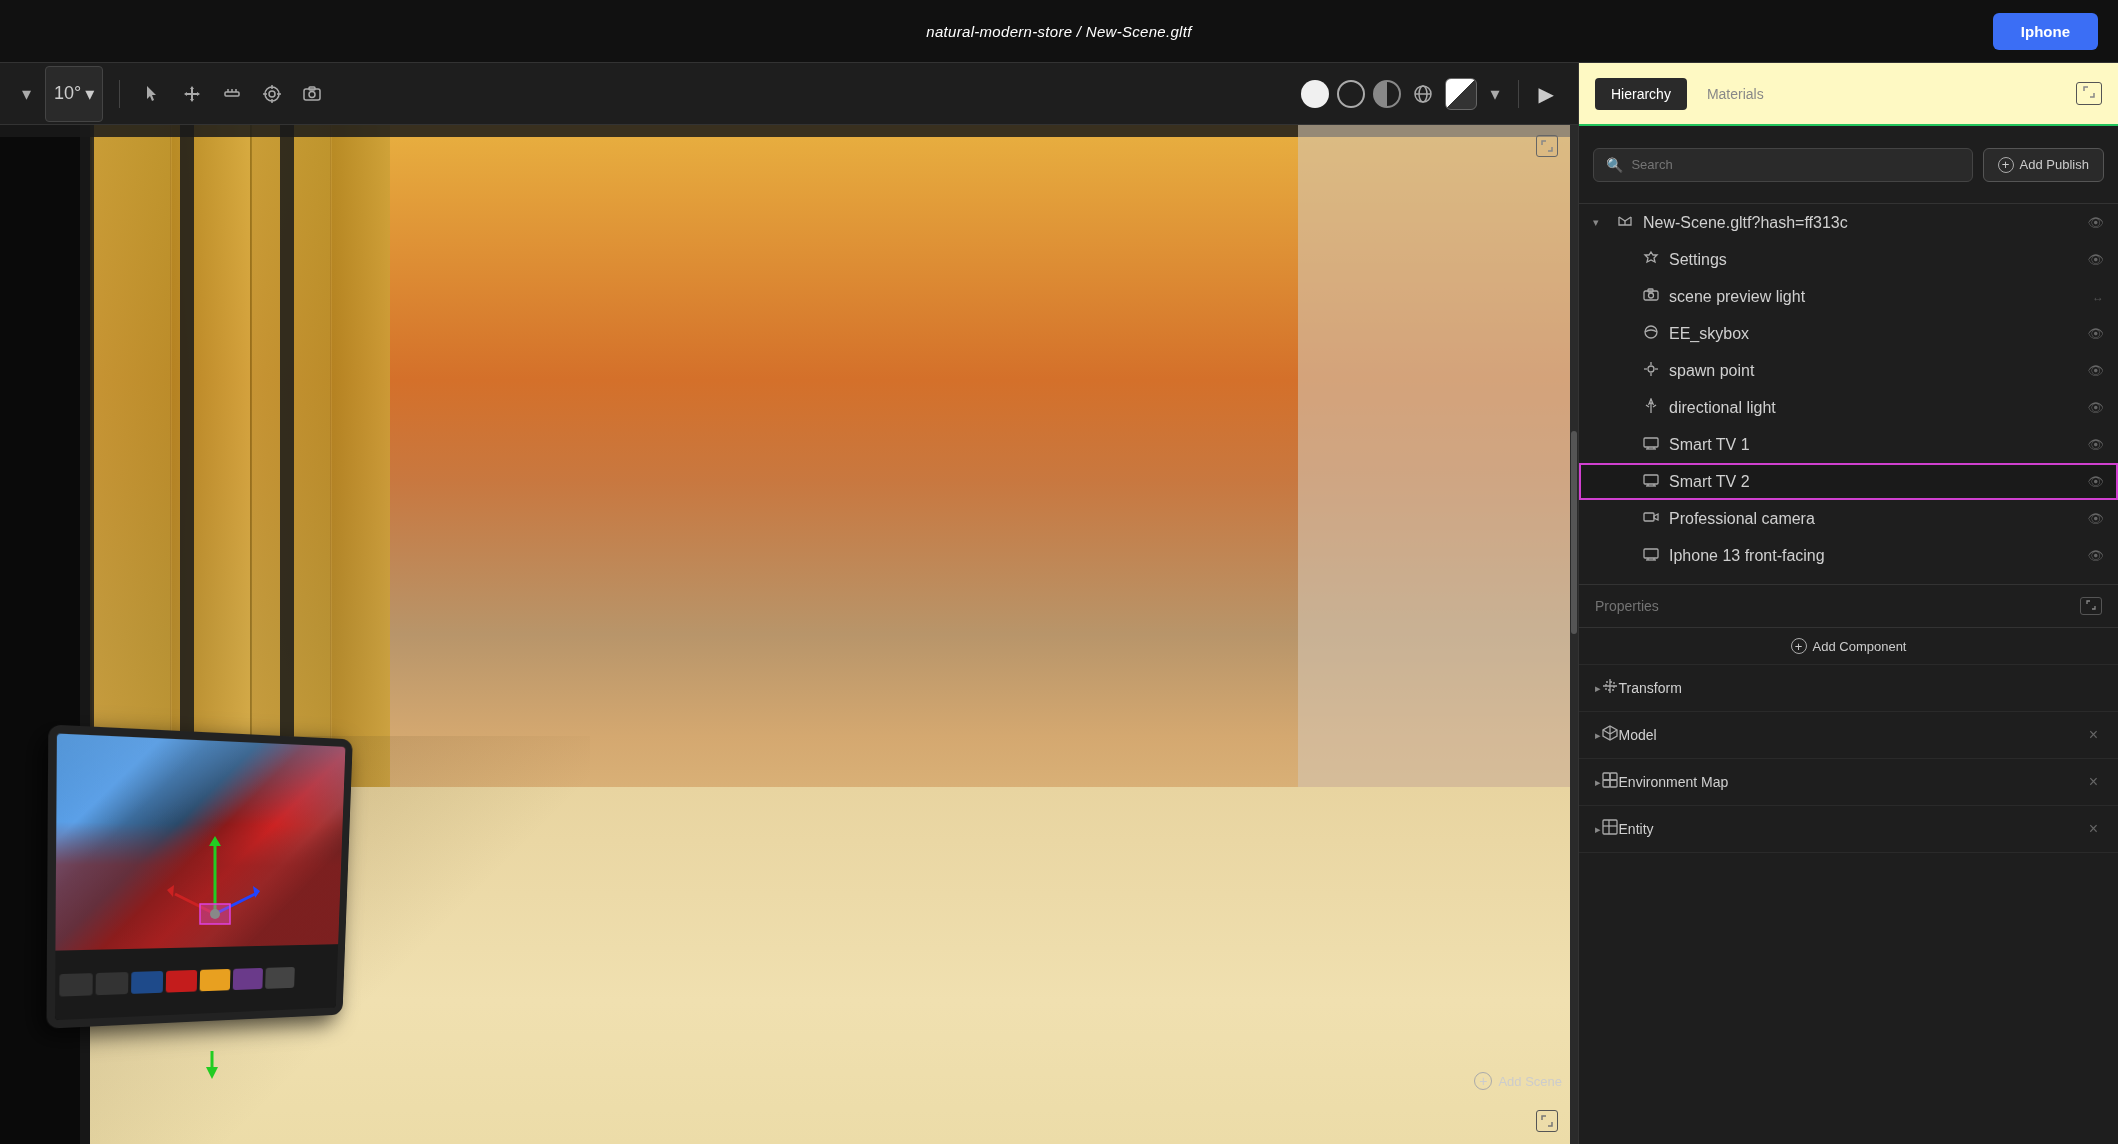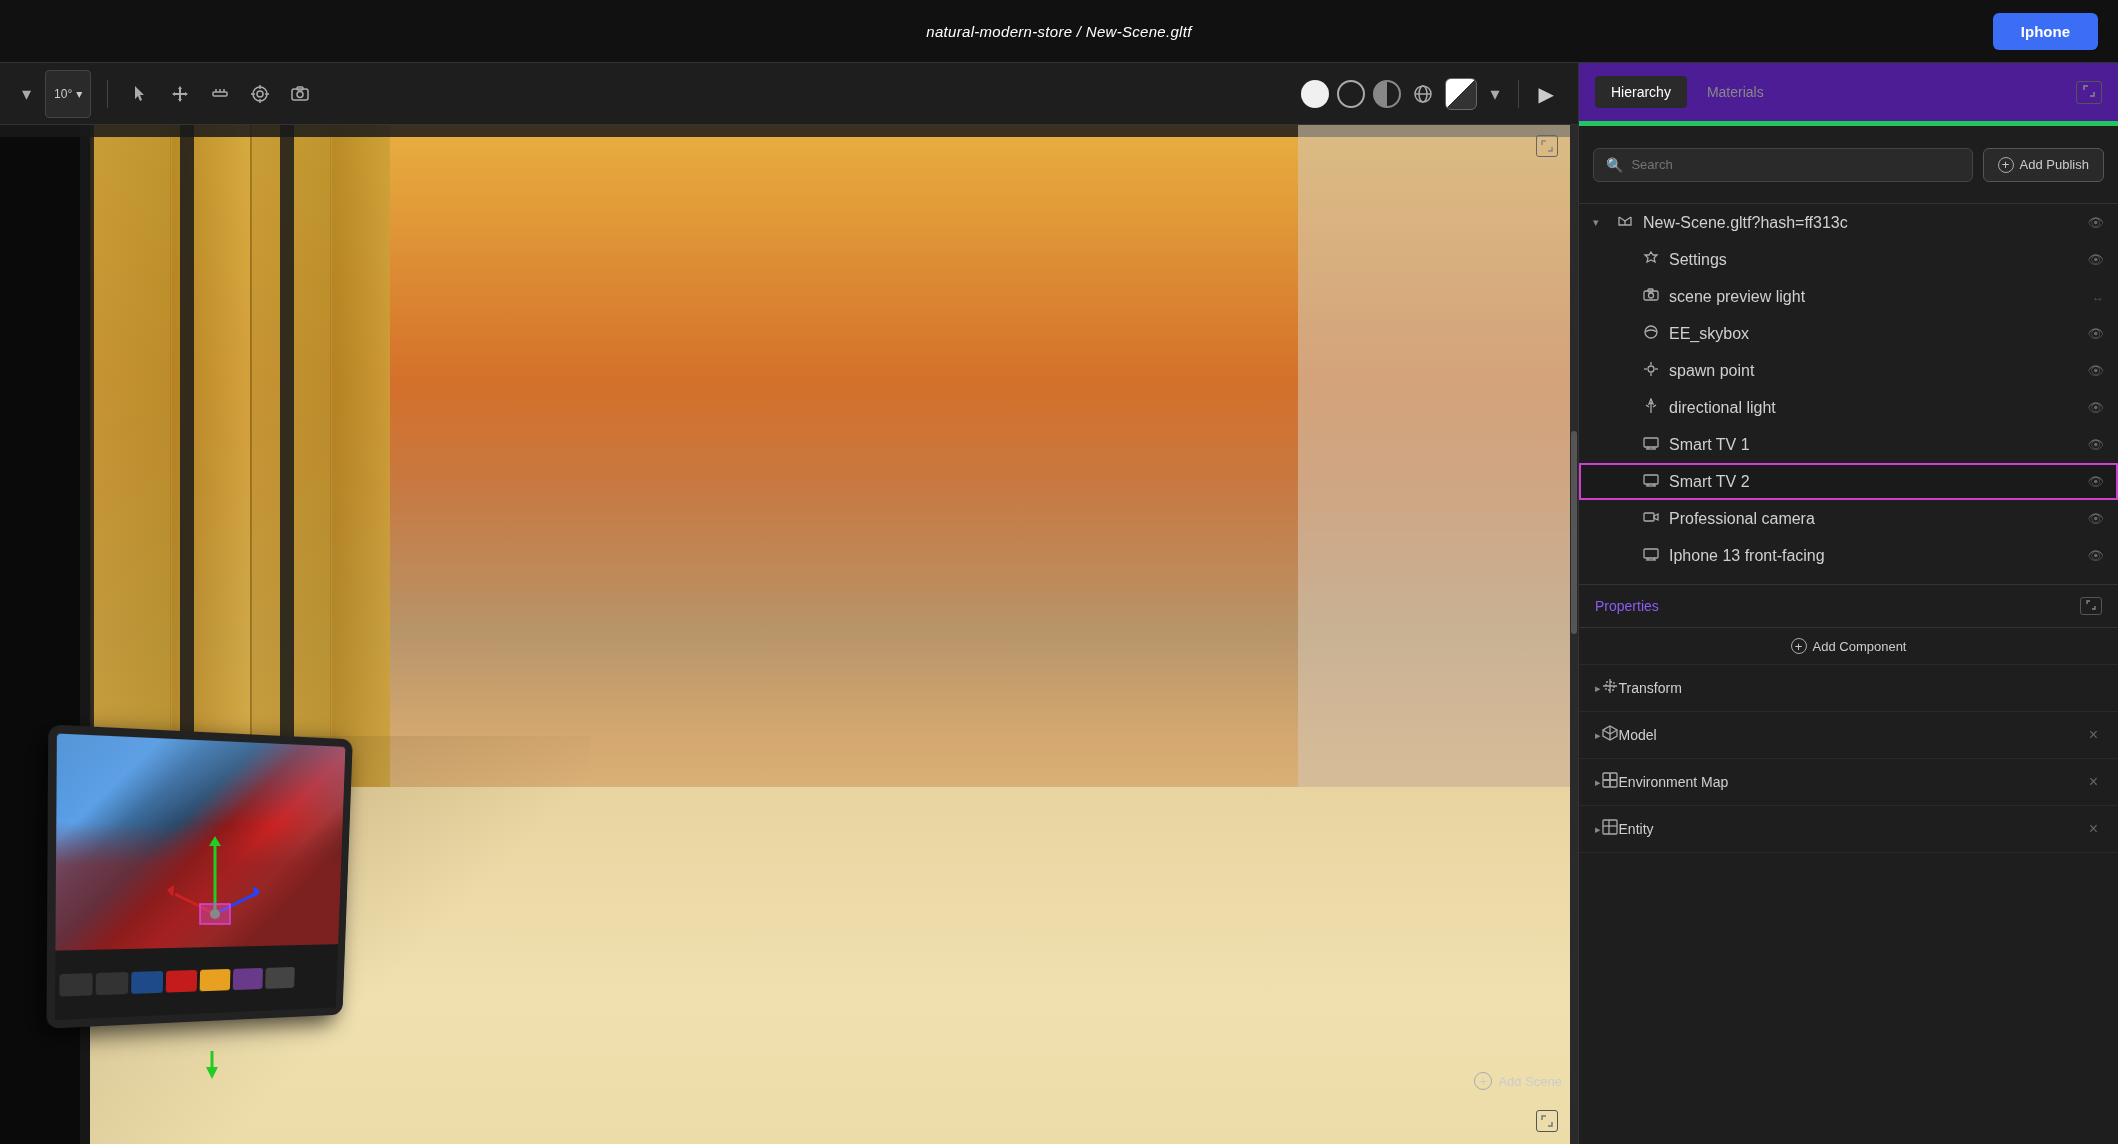--- a/index.html
+++ b/index.html
@@ -100,21 +100,21 @@
     }
     .angle-selector {
       display: flex;
       align-items: center;
       background: #2a2a2a;
       border: 1px solid #444;
       border-radius: 4px;
       padding: 16px 8px;
       gap: 4px;
       color: #ccc;
-      font-size: 12px;
+      font-size: 18px;
       cursor: pointer;
     }
     .toolbar-right {
       margin-left: auto;
       display: flex;
       align-items: center;
       gap: 8px;
     }
     .toolbar-circle-btn {
       width: 28px;
@@ -358,22 +358,22 @@
       display: flex;
       flex-direction: column;
       border-left: 1px solid #333;
       flex-shrink: 0;
     }
 
     
     .panel-tabs {
       display: flex;
       align-items: center;
-      background: #4c1d95;
-      border-bottom: 5px solid #22c55e;
+      background: #fef9c3;
+      border-bottom: 2px solid #22c55e;
       padding: 0 16px;
       height: 63px;
       gap: 4px;
       justify-content: space-between;
     }
     .panel-tabs-left {
       display: flex;
       gap: 4px;
     }
     .panel-tab {
@@ -481,21 +481,21 @@
       display: flex;
       align-items: center;
       padding: 12px 16px;
       background: #1e1e1e;
       border-bottom: 1px solid #333;
       gap: 8px;
       justify-content: space-between;
     }
     .properties-title {
       font-size: 14px;
-      color: #8b5cf6;
+      color: #737373;
       font-weight: 500;
     }
     .properties-expand {
       background: transparent;
       border: 1px solid #555;
       border-radius: 3px;
       color: #888;
       padding: 2px 5px;
       cursor: pointer;
       font-size: 11px;

